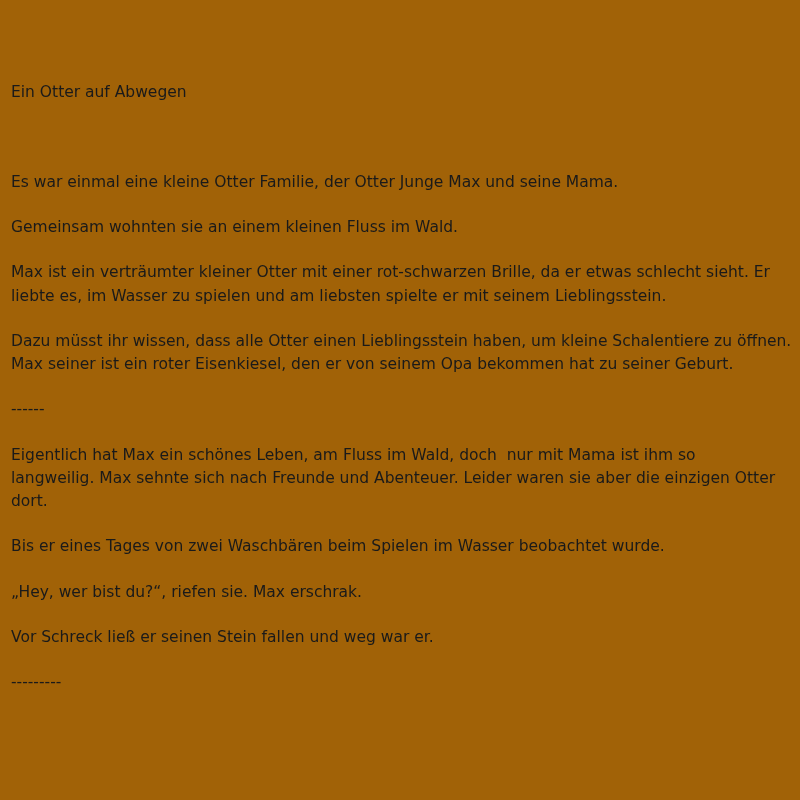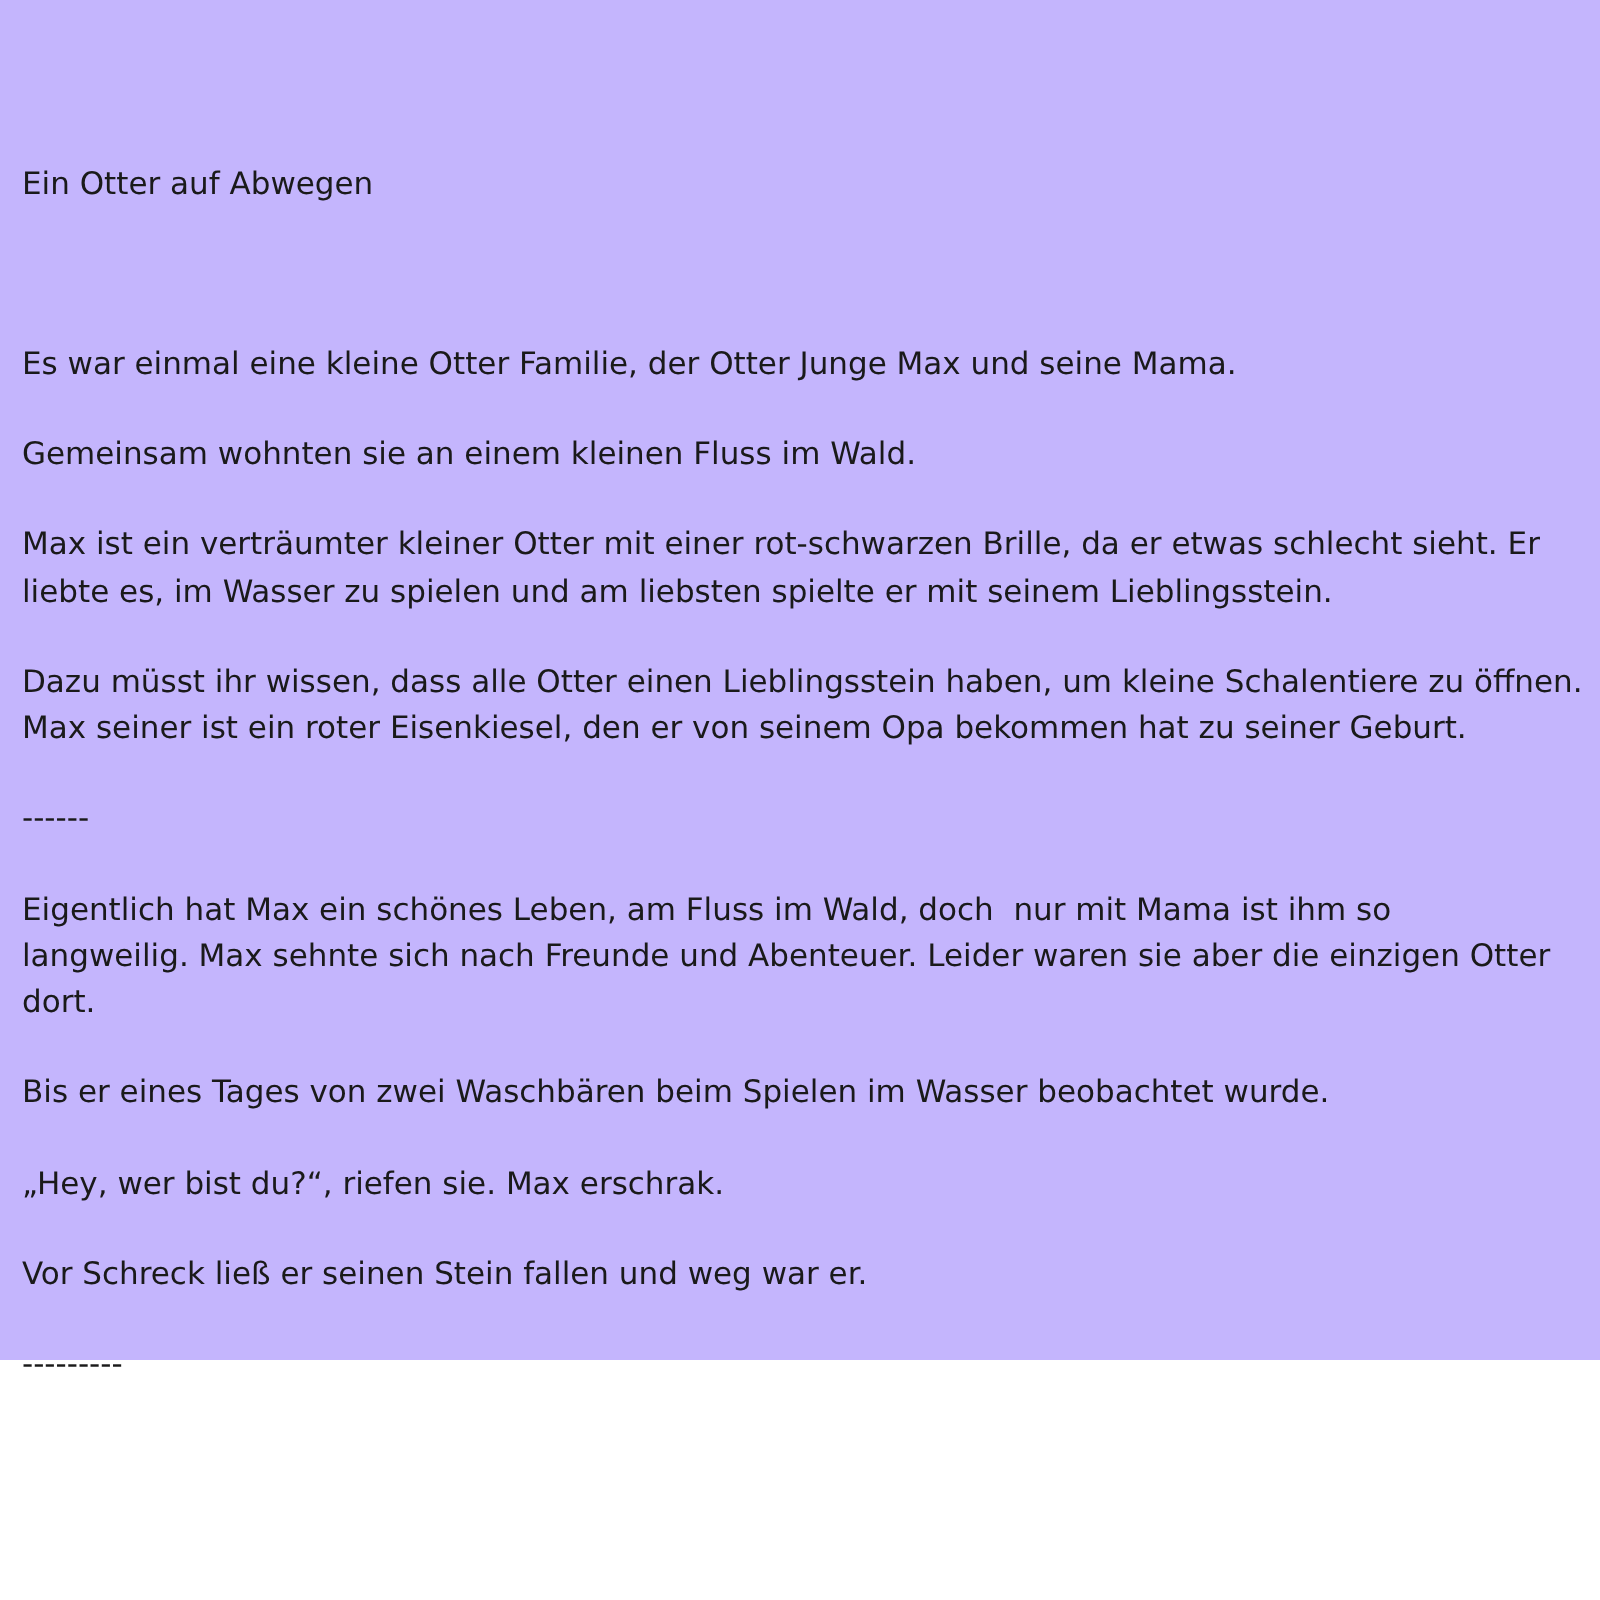--- a/index.html
+++ b/index.html
@@ -10,22 +10,22 @@
   body {
     width: 800px;
     height: 800px;
     overflow: hidden;
     font-family: "DejaVu Sans", "Liberation Sans", sans-serif;
     color: #1a1a1a;
   }
   .page {
     position: relative;
     width: 800px;
-    height: 680px;
-    background: #c4b5fd;
+    height: 800px;
+    background: #a16207;
     box-sizing: border-box;
     padding: 0;
   }
   .doc-body {
     position: absolute;
     left: 11px;
     top: 82px;
     width: 1040px; 
   }
   .doc-title {

